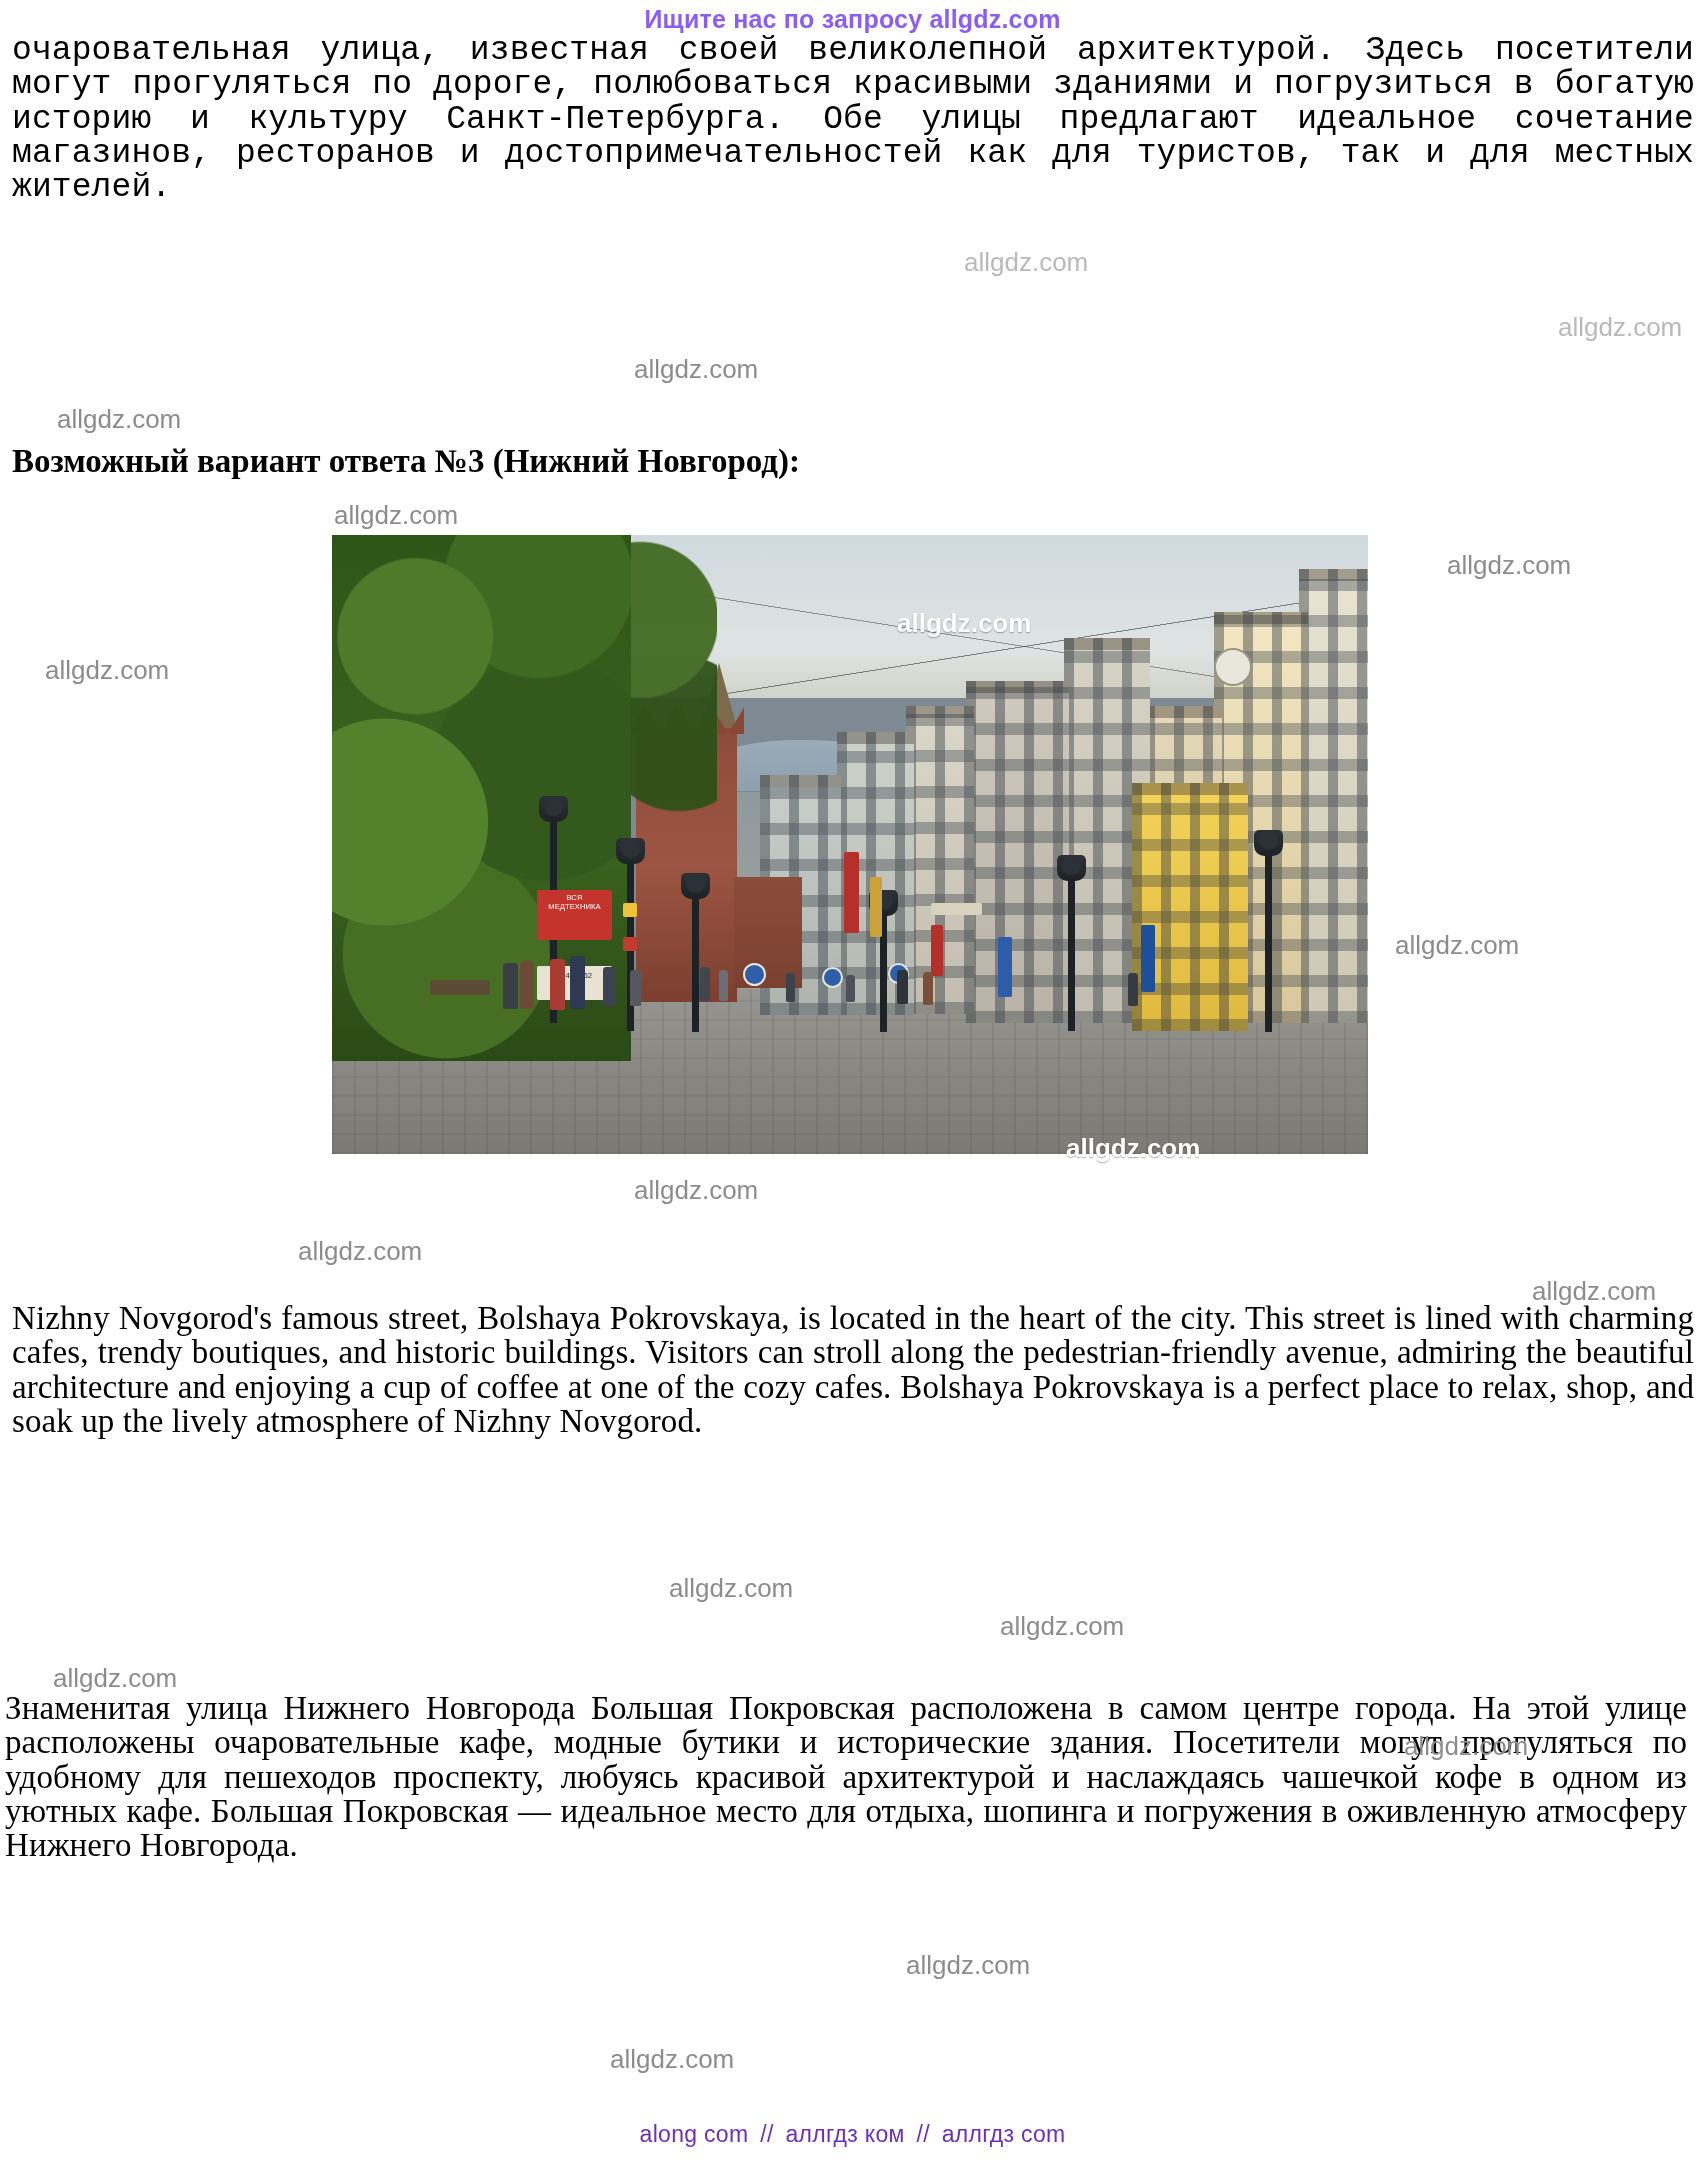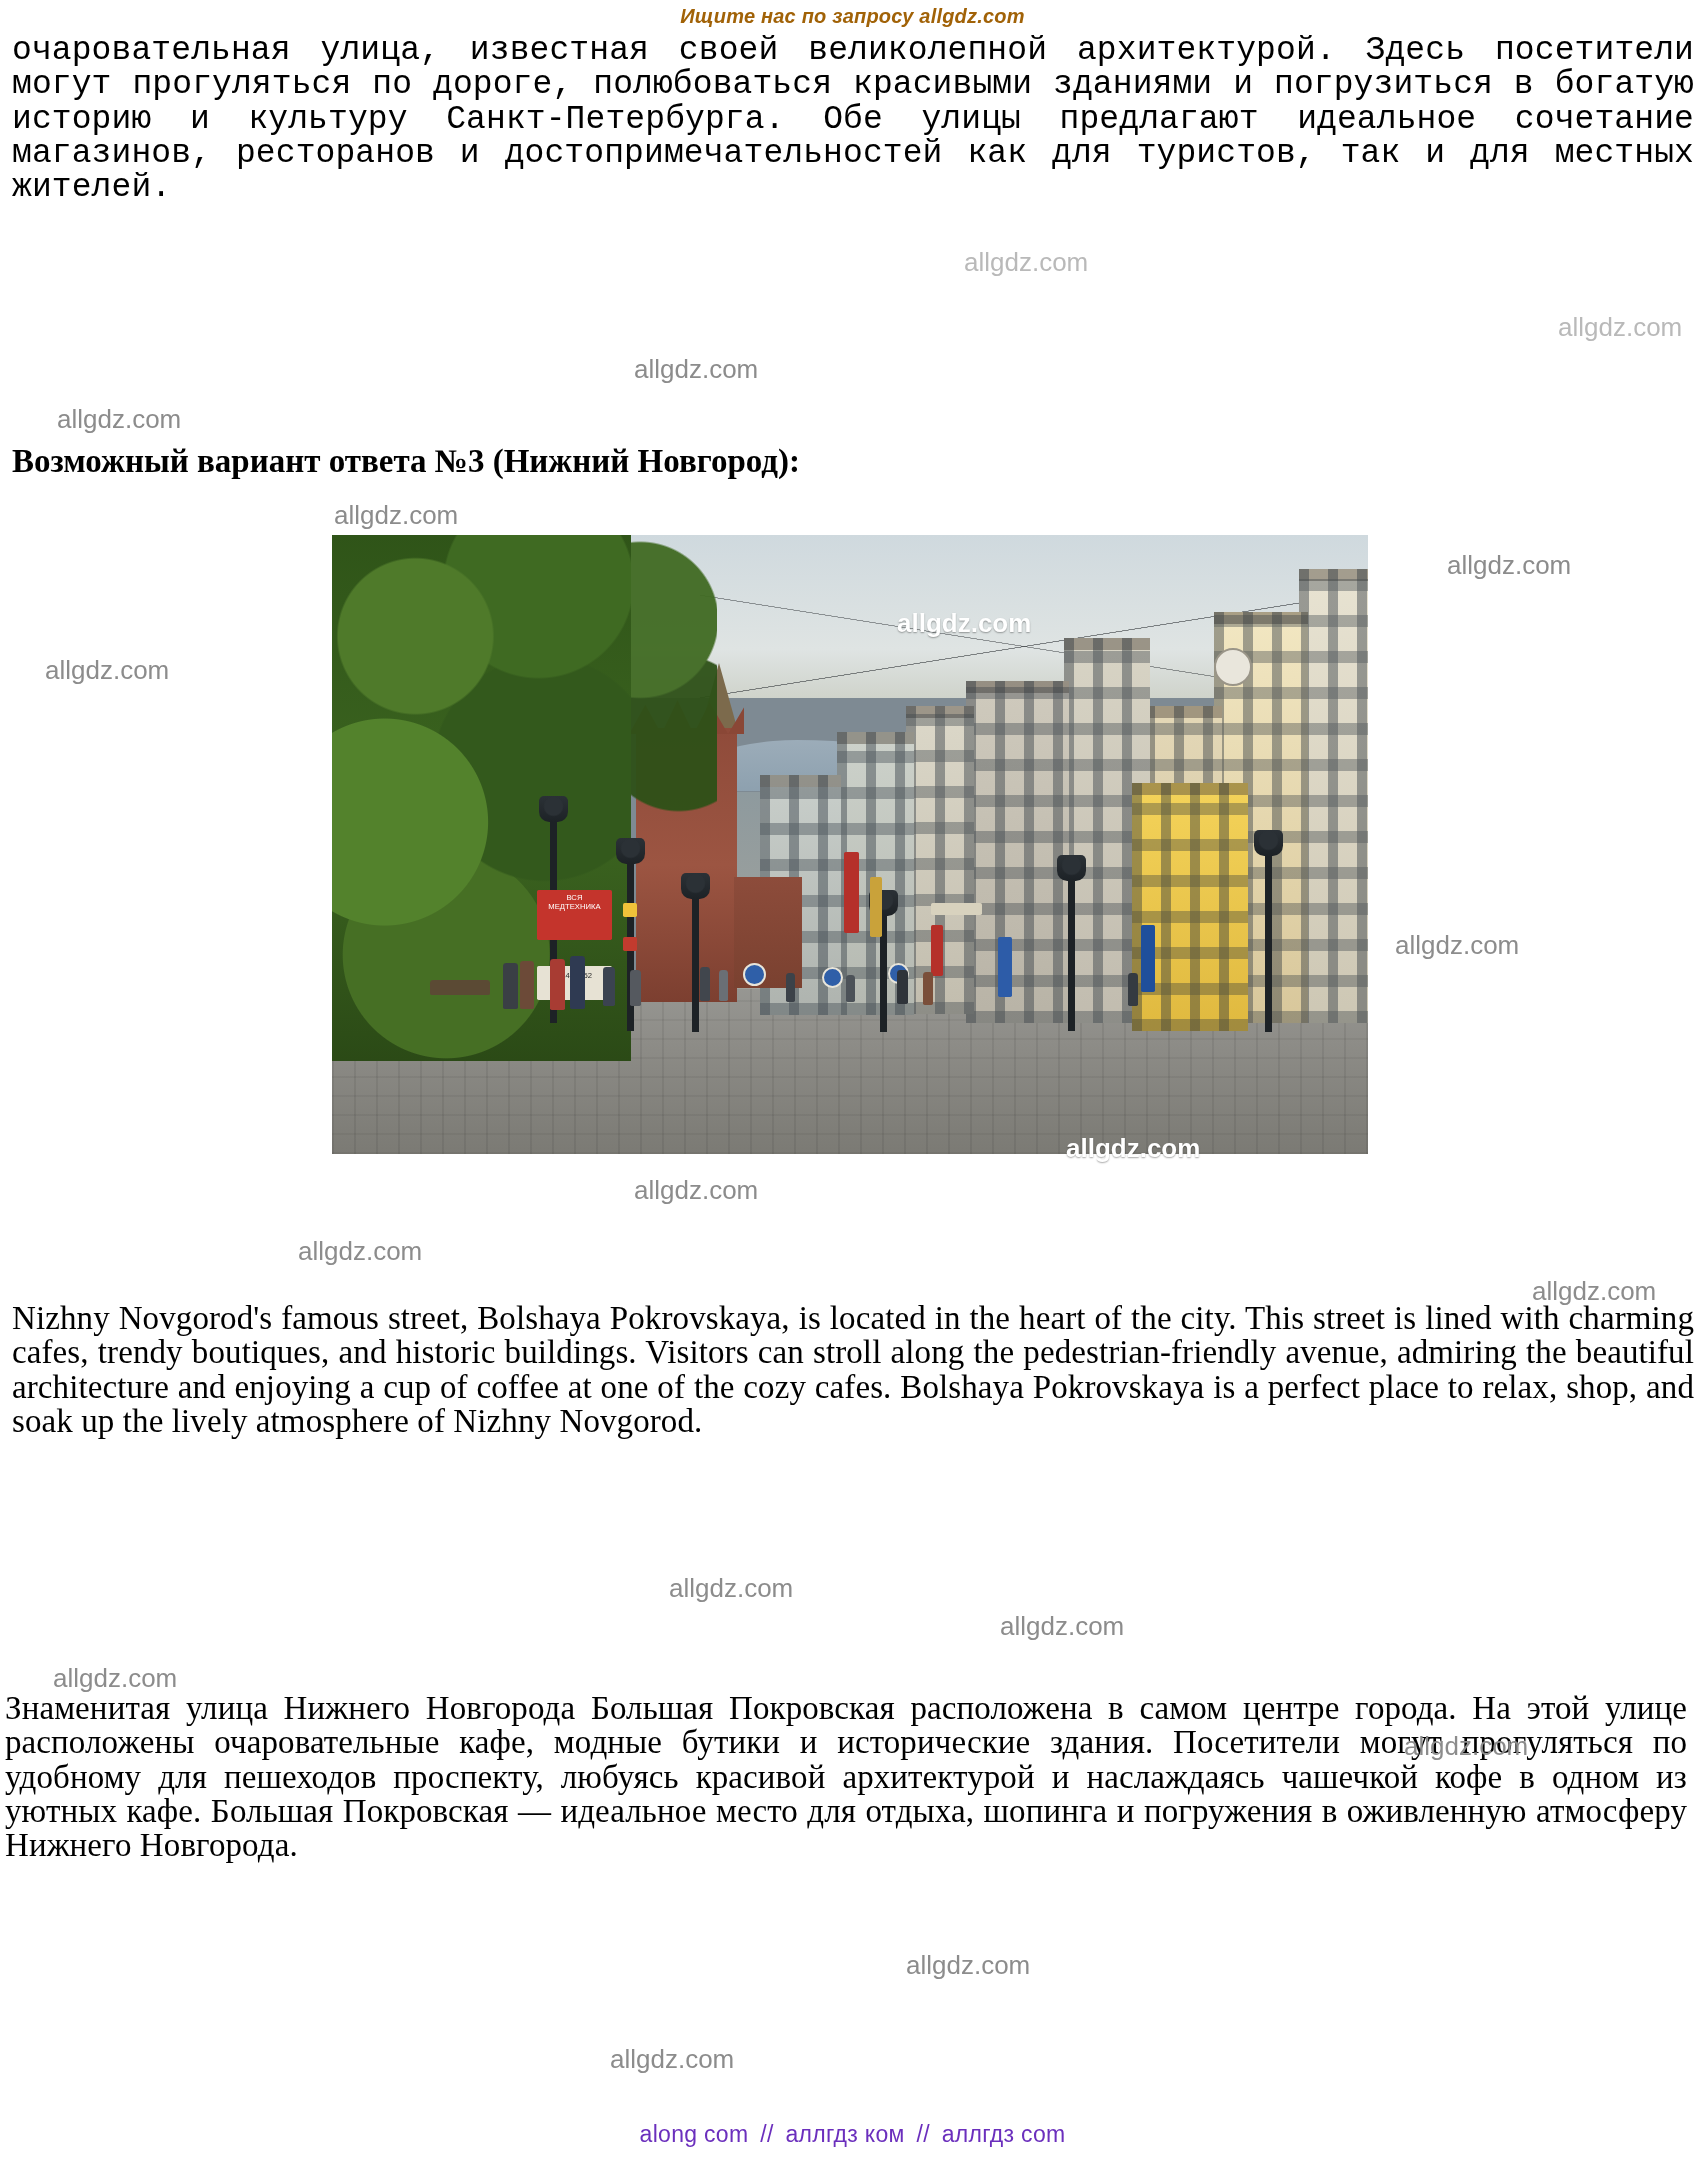--- a/index.html
+++ b/index.html
@@ -22,25 +22,24 @@
   }
 
   
   .top-banner {
     position: absolute;
     top: 5.1px;
     left: 0;
     width: 1705px;
     text-align: center;
     font-family: "Liberation Sans", sans-serif;
-    font-size: 20px;
+    font-size: 25px;
     font-weight: bold;
-    color: #a16207;
+    color: #8b5cf6;
     letter-spacing: 0.2px;
-    font-style: italic;
   }
   p.body-text {
     margin: 0;
     font-size: 33px;
     line-height: 1.04;
     text-align: justify;
     text-justify: inter-word;
     letter-spacing: 0.1px;
   }
   .para-ru-1 {

